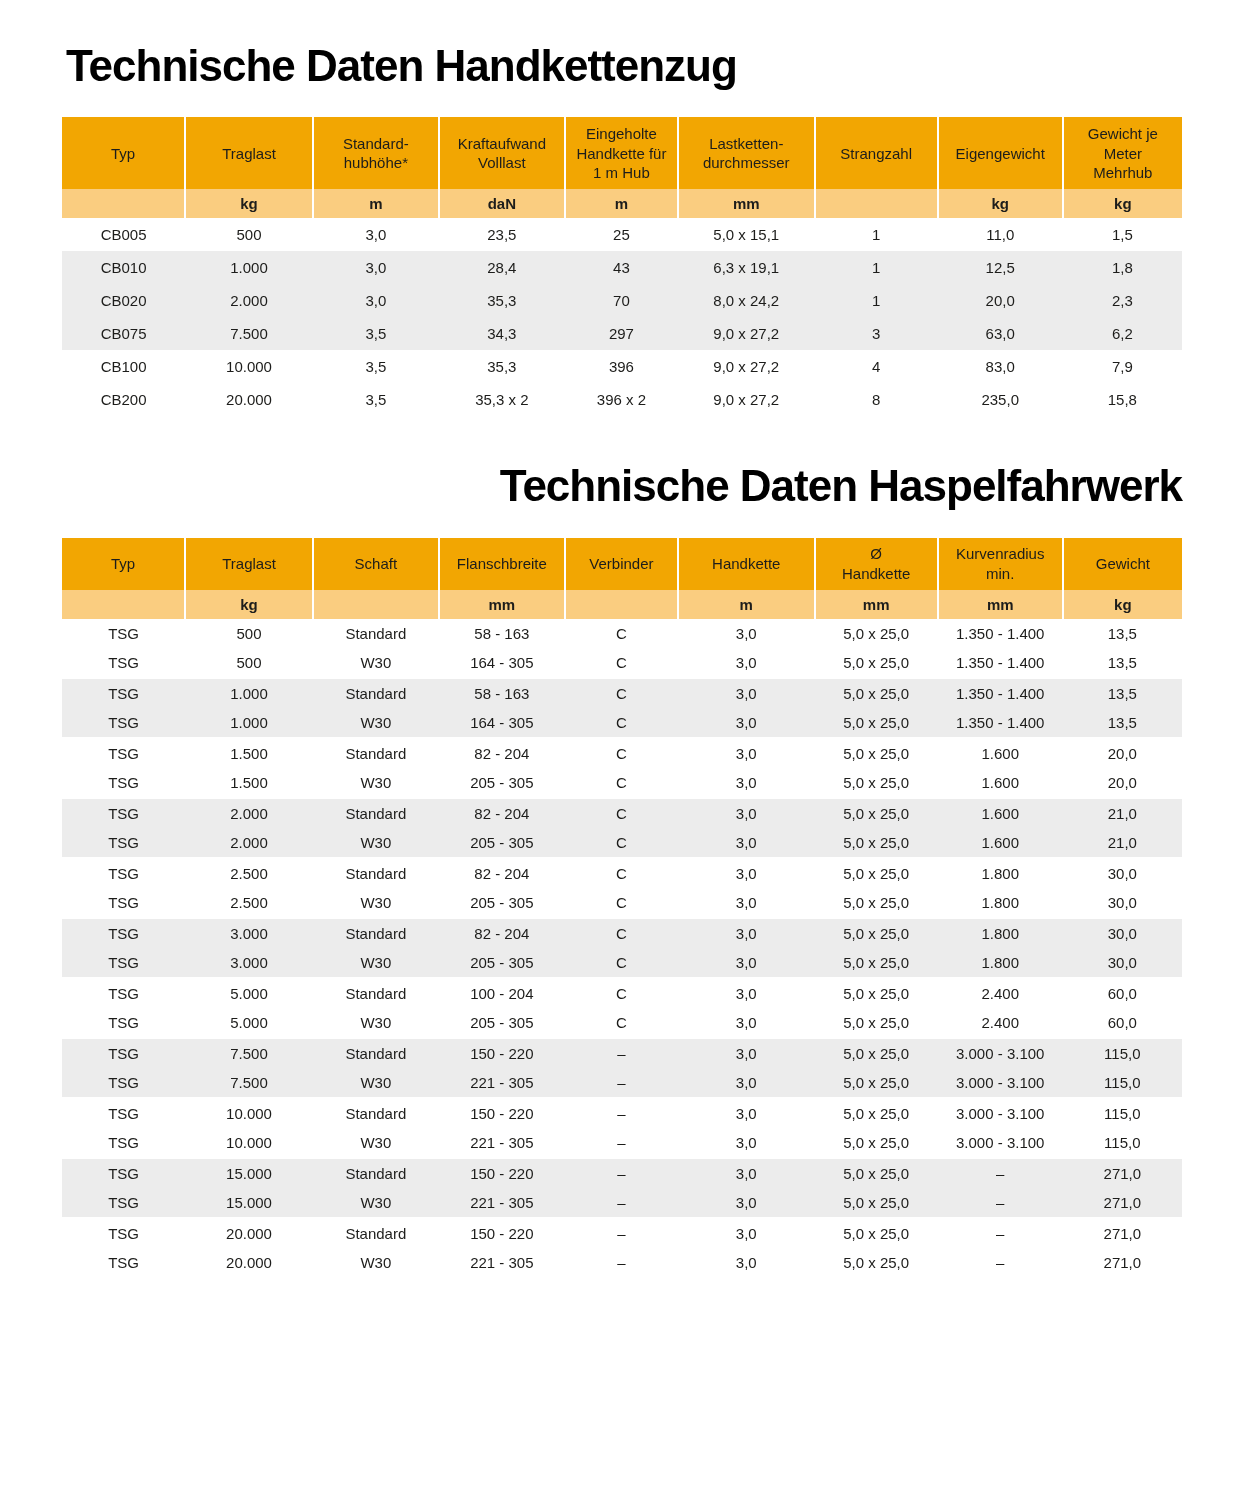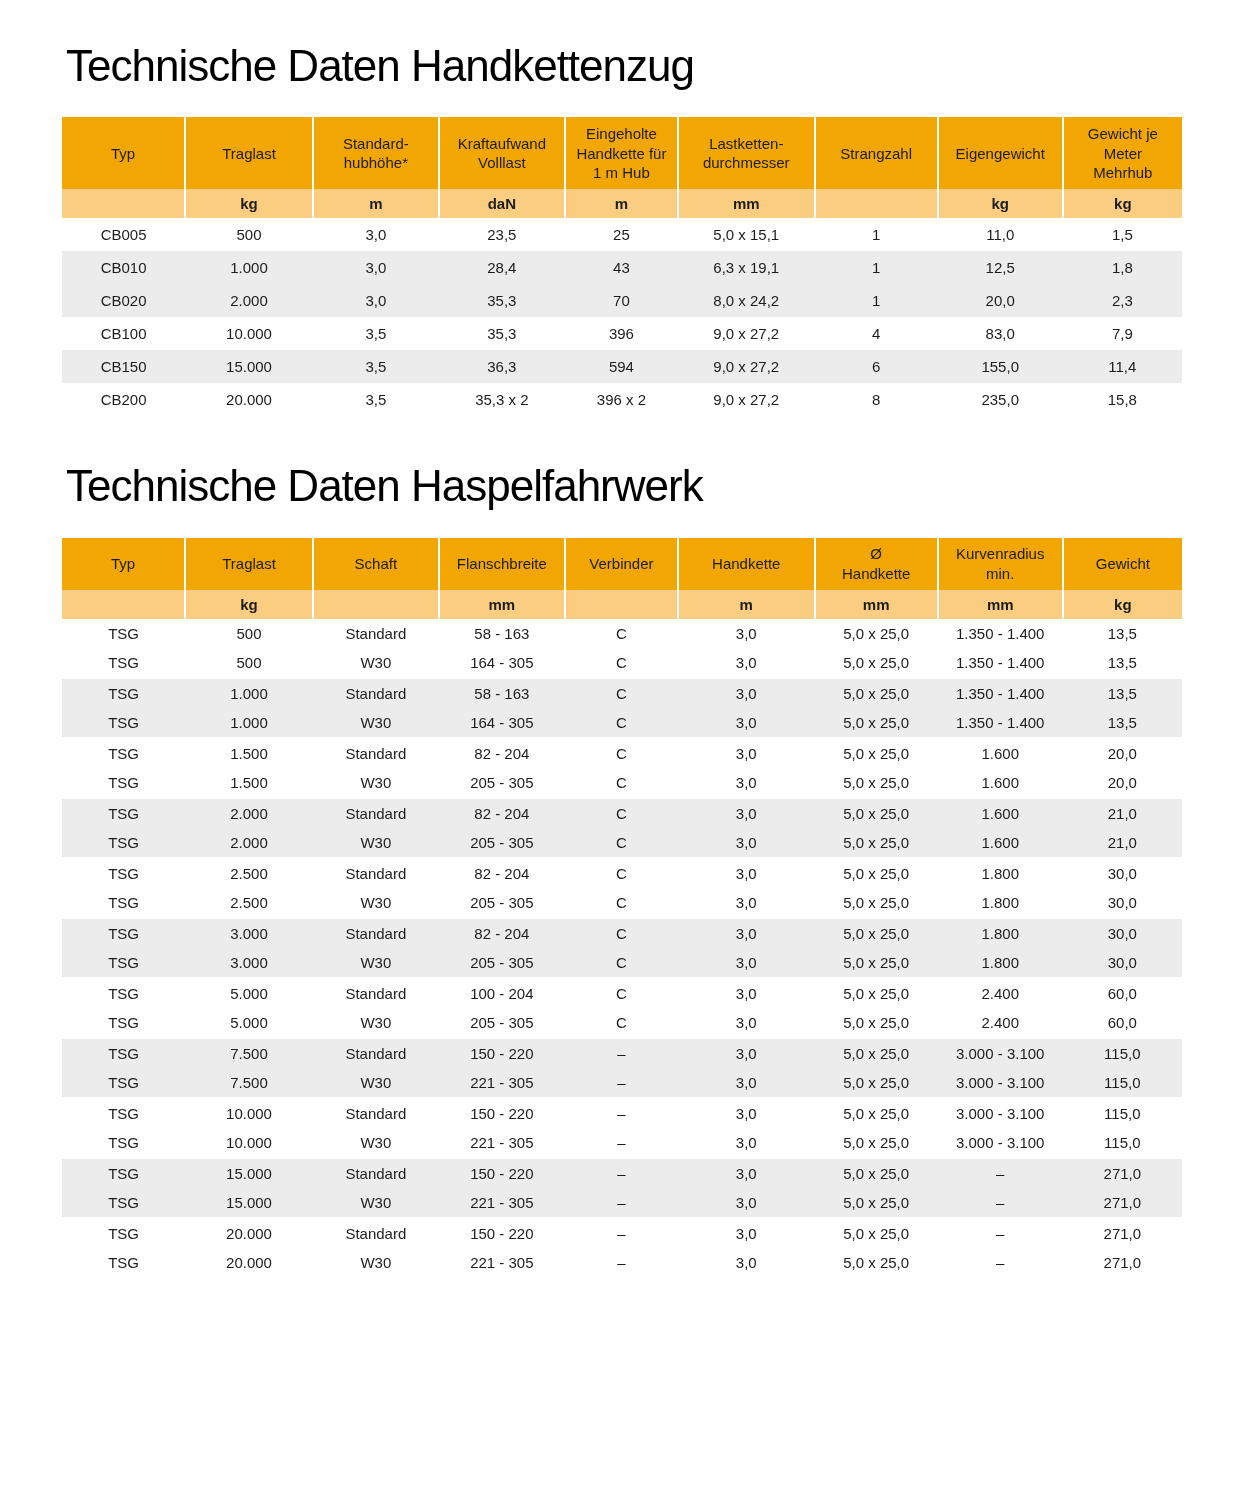--- a/index.html
+++ b/index.html
@@ -9,24 +9,24 @@
     --txt:#1D1D1B;
   }
   html,body{margin:0;padding:0;background:#fff;}
   body{
     width:1250px;height:1500px;
     font-family:"Liberation Sans","DejaVu Sans",sans-serif;
     color:var(--txt);
   }
   .page{width:1120px;margin:0 0 0 62px;padding-top:42px;}
   h1.sec-title{
-    font-size:44px;font-weight:400;letter-spacing:-1px;color:#000;
+    font-size:44px;font-weight:700;letter-spacing:-1px;color:#000;
     margin:0 0 27px 4px;line-height:1.1;
   }
-  h1.sec-title.second{margin-top:46px;}
+  h1.sec-title.second{margin-top:46px;text-align:right;}
   table.dtable{
     width:100%;border-collapse:collapse;table-layout:fixed;
   }
   table.dtable th.hdr{
     background:var(--hdr-bg);
     font-weight:400;font-size:15px;line-height:1.3;
     text-align:center;vertical-align:middle;
     white-space:pre-line;
     border-left:2px solid #fff;
     padding:4px 4px;
@@ -135,41 +135,41 @@
           <td>CB020</td>
           <td>2.000</td>
           <td>3,0</td>
           <td>35,3</td>
           <td>70</td>
           <td>8,0 x 24,2</td>
           <td>1</td>
           <td>20,0</td>
           <td>2,3</td>
         </tr>
+        <tr class="odd">
+          <td>CB075</td>
+          <td>7.500</td>
+          <td>3,5</td>
+          <td>34,3</td>
+          <td>297</td>
+          <td>9,0 x 27,2</td>
+          <td>3</td>
+          <td>63,0</td>
+          <td>6,2</td>
+        </tr>
         <tr>
           <td>CB100</td>
           <td>10.000</td>
           <td>3,5</td>
           <td>35,3</td>
           <td>396</td>
           <td>9,0 x 27,2</td>
           <td>4</td>
           <td>83,0</td>
           <td>7,9</td>
-        </tr>
-        <tr class="odd">
-          <td>CB150</td>
-          <td>15.000</td>
-          <td>3,5</td>
-          <td>36,3</td>
-          <td>594</td>
-          <td>9,0 x 27,2</td>
-          <td>6</td>
-          <td>155,0</td>
-          <td>11,4</td>
         </tr>
         <tr>
           <td>CB200</td>
           <td>20.000</td>
           <td>3,5</td>
           <td>35,3 x 2</td>
           <td>396 x 2</td>
           <td>9,0 x 27,2</td>
           <td>8</td>
           <td>235,0</td>

